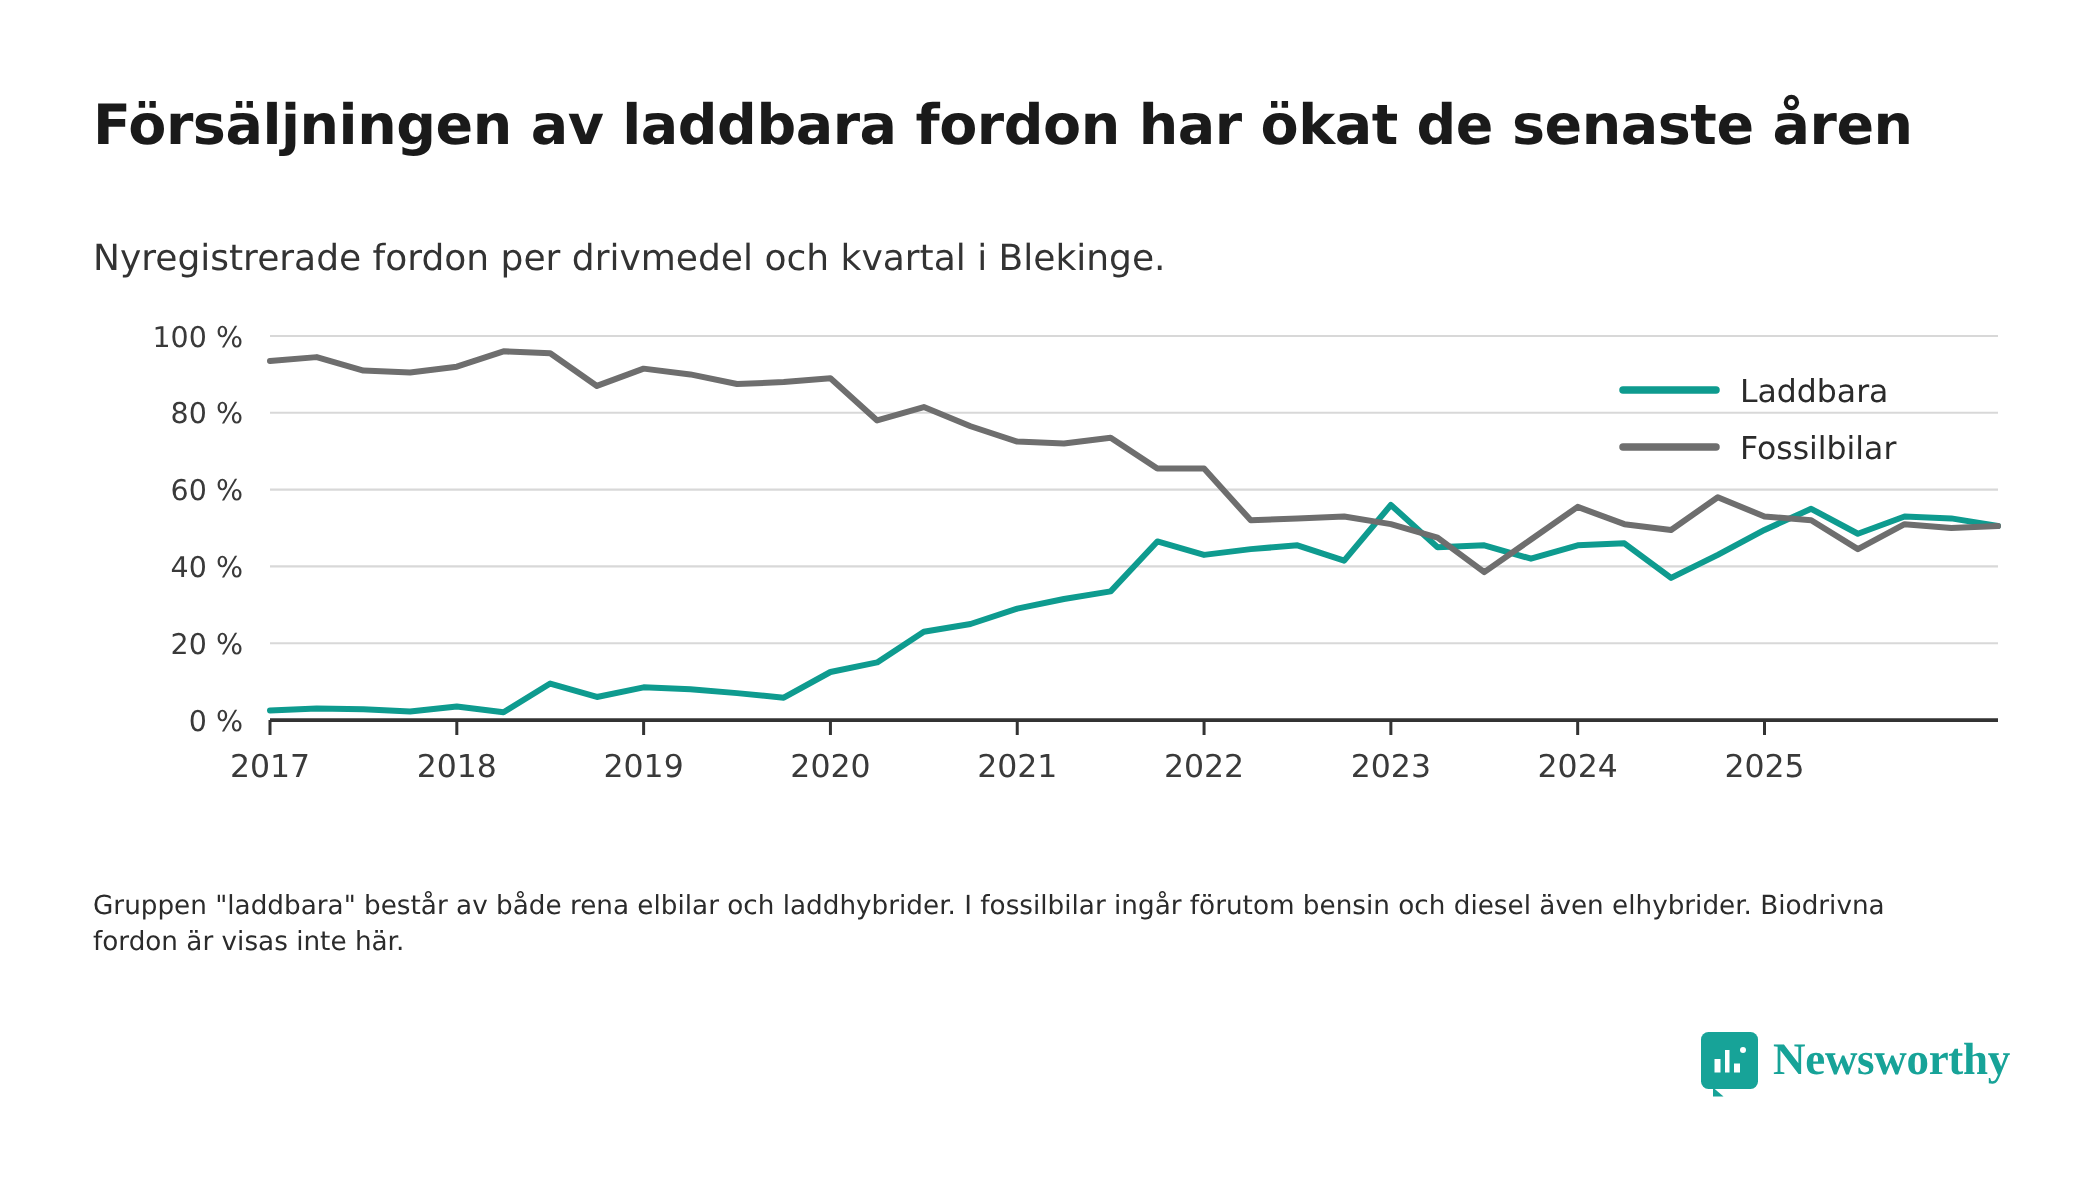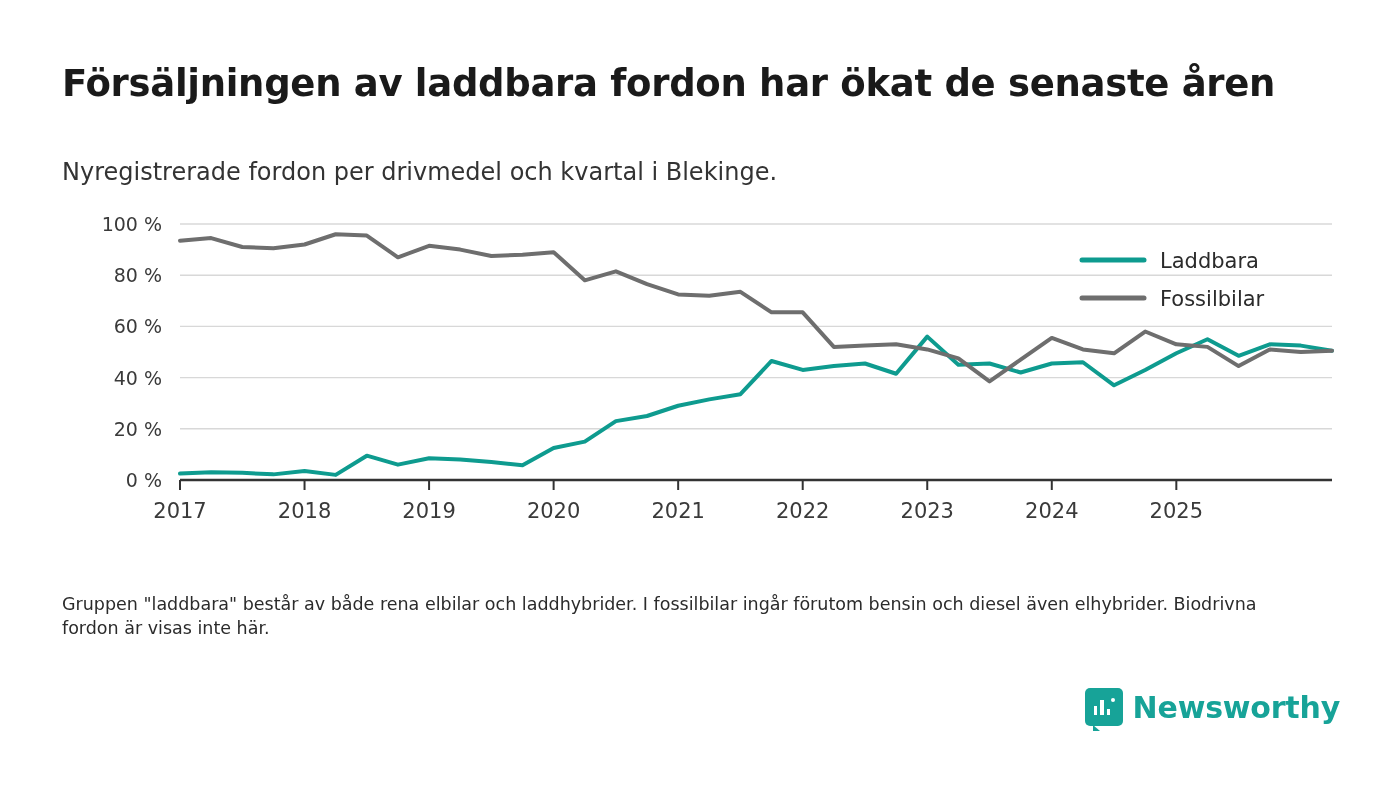--- a/index.html
+++ b/index.html
@@ -55,20 +55,21 @@
     line-height: 1.38;
     color: #2b2b2b;
   }
   .brand {
     position: absolute;
     right: 60px;
     top: 688px;
     display: flex;
     align-items: center;
     gap: 10px;
+    font-family: Liberation Serif, serif;
   }
   .brand-mark {
     width: 38px;
     height: 38px;
     background: #17a398;
     border-radius: 5px;
     position: relative;
   }
   .brand-mark .bars {
     position: absolute;

